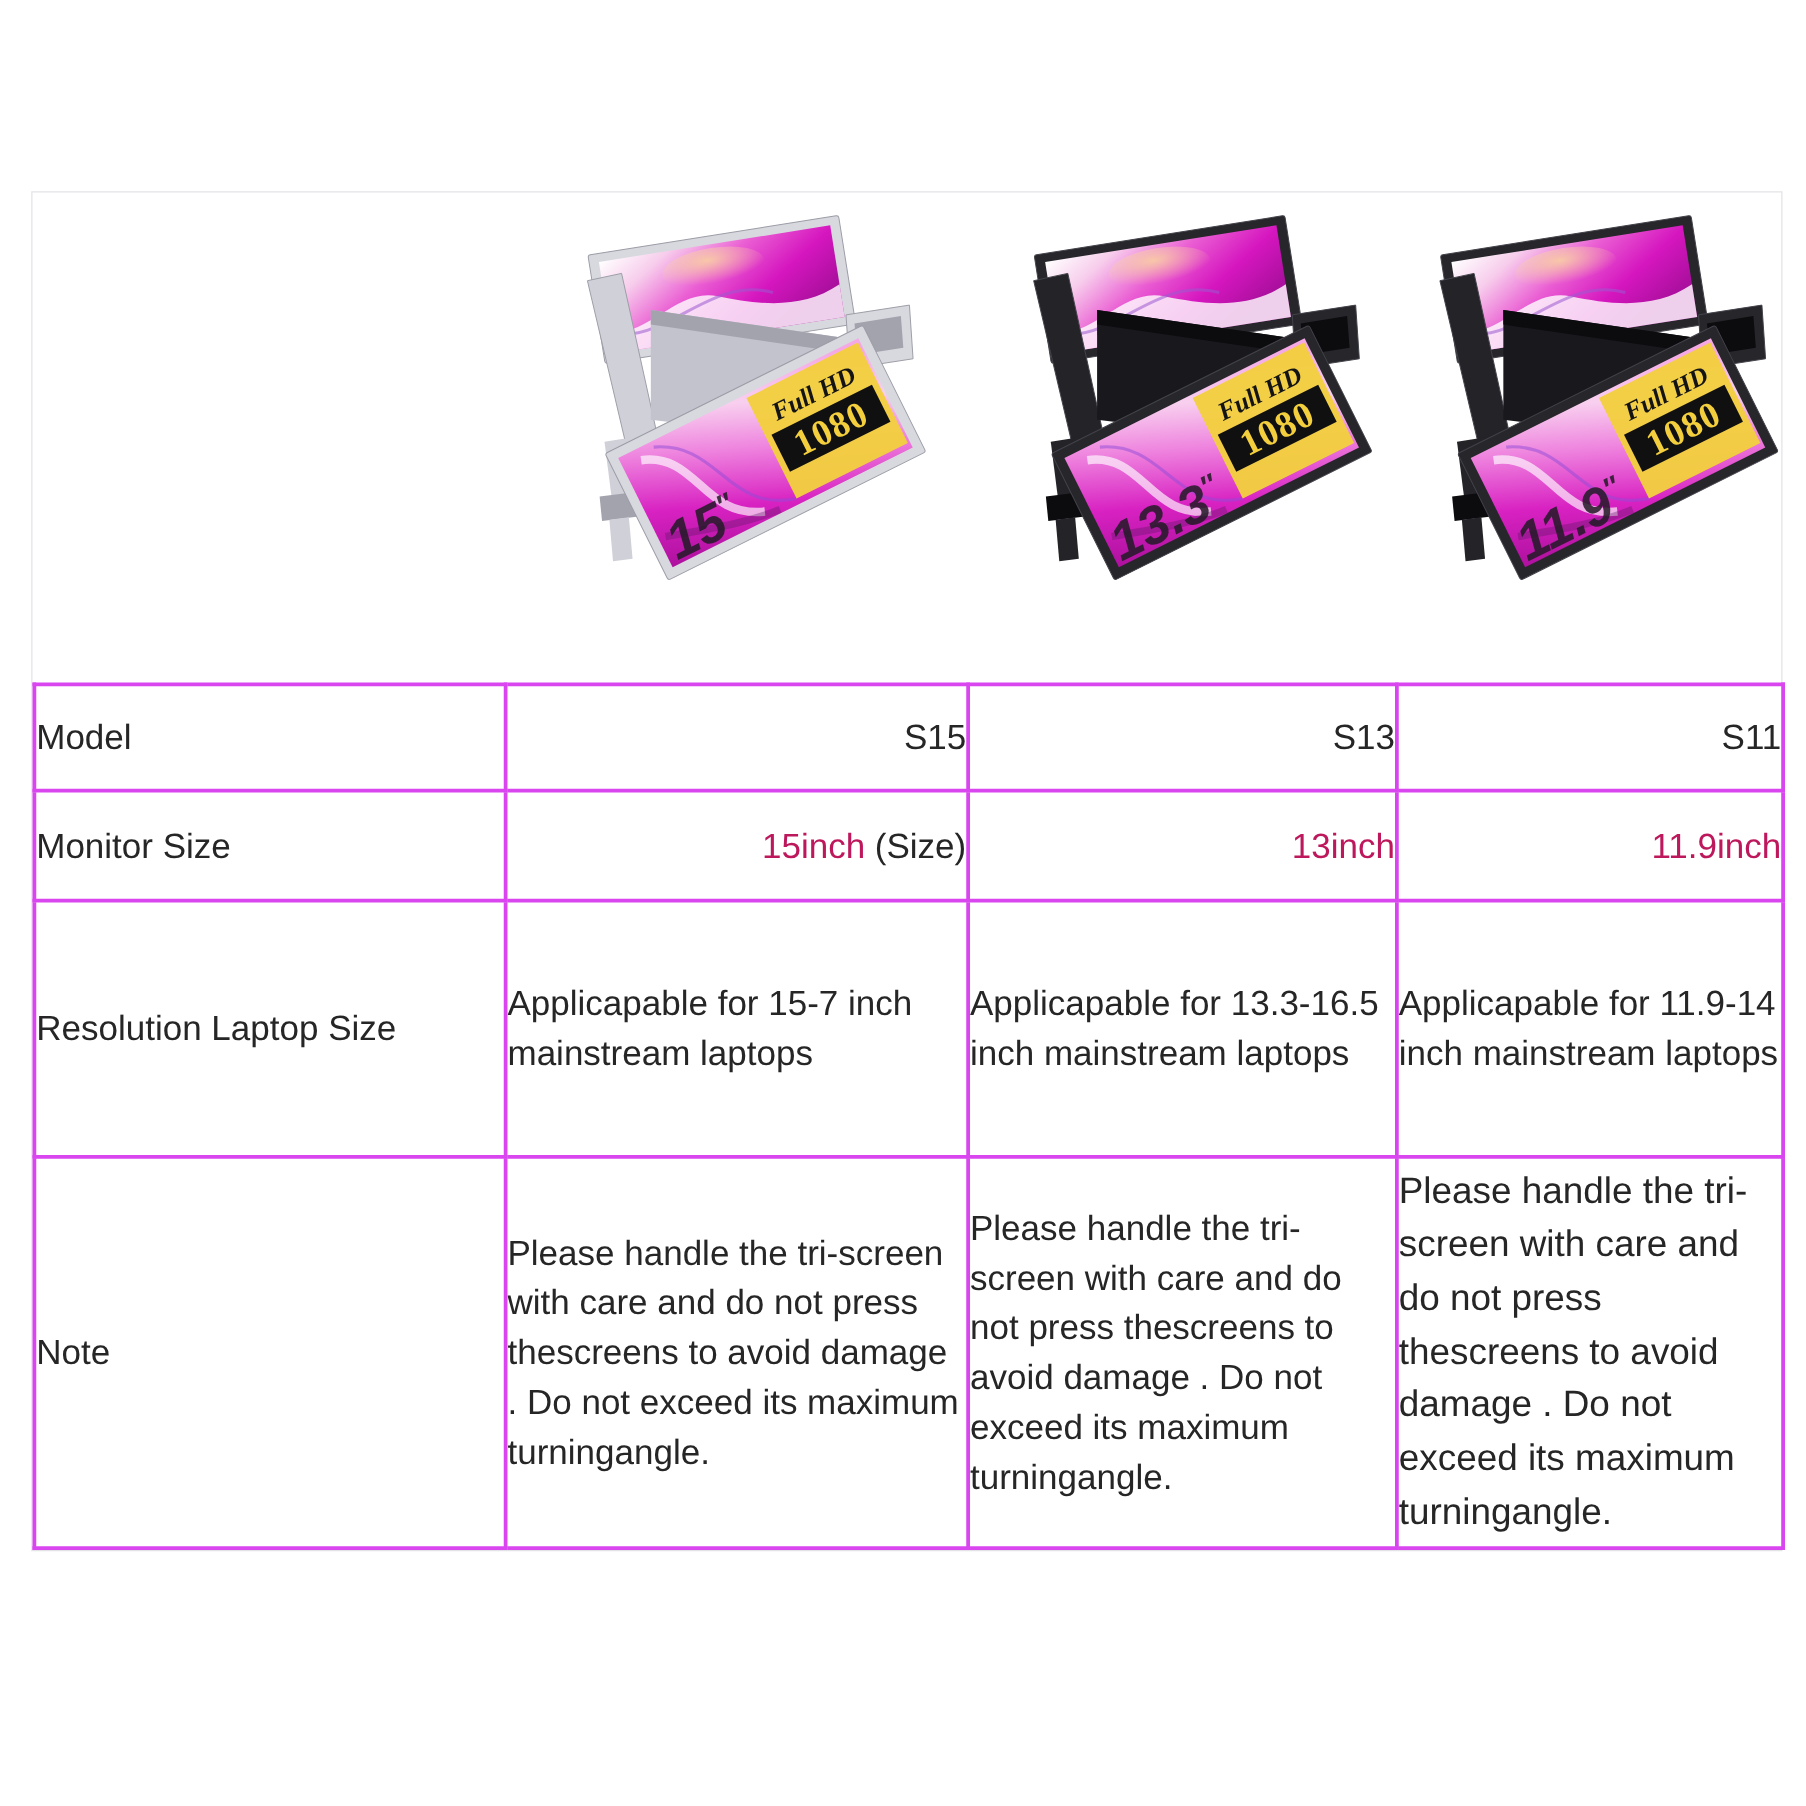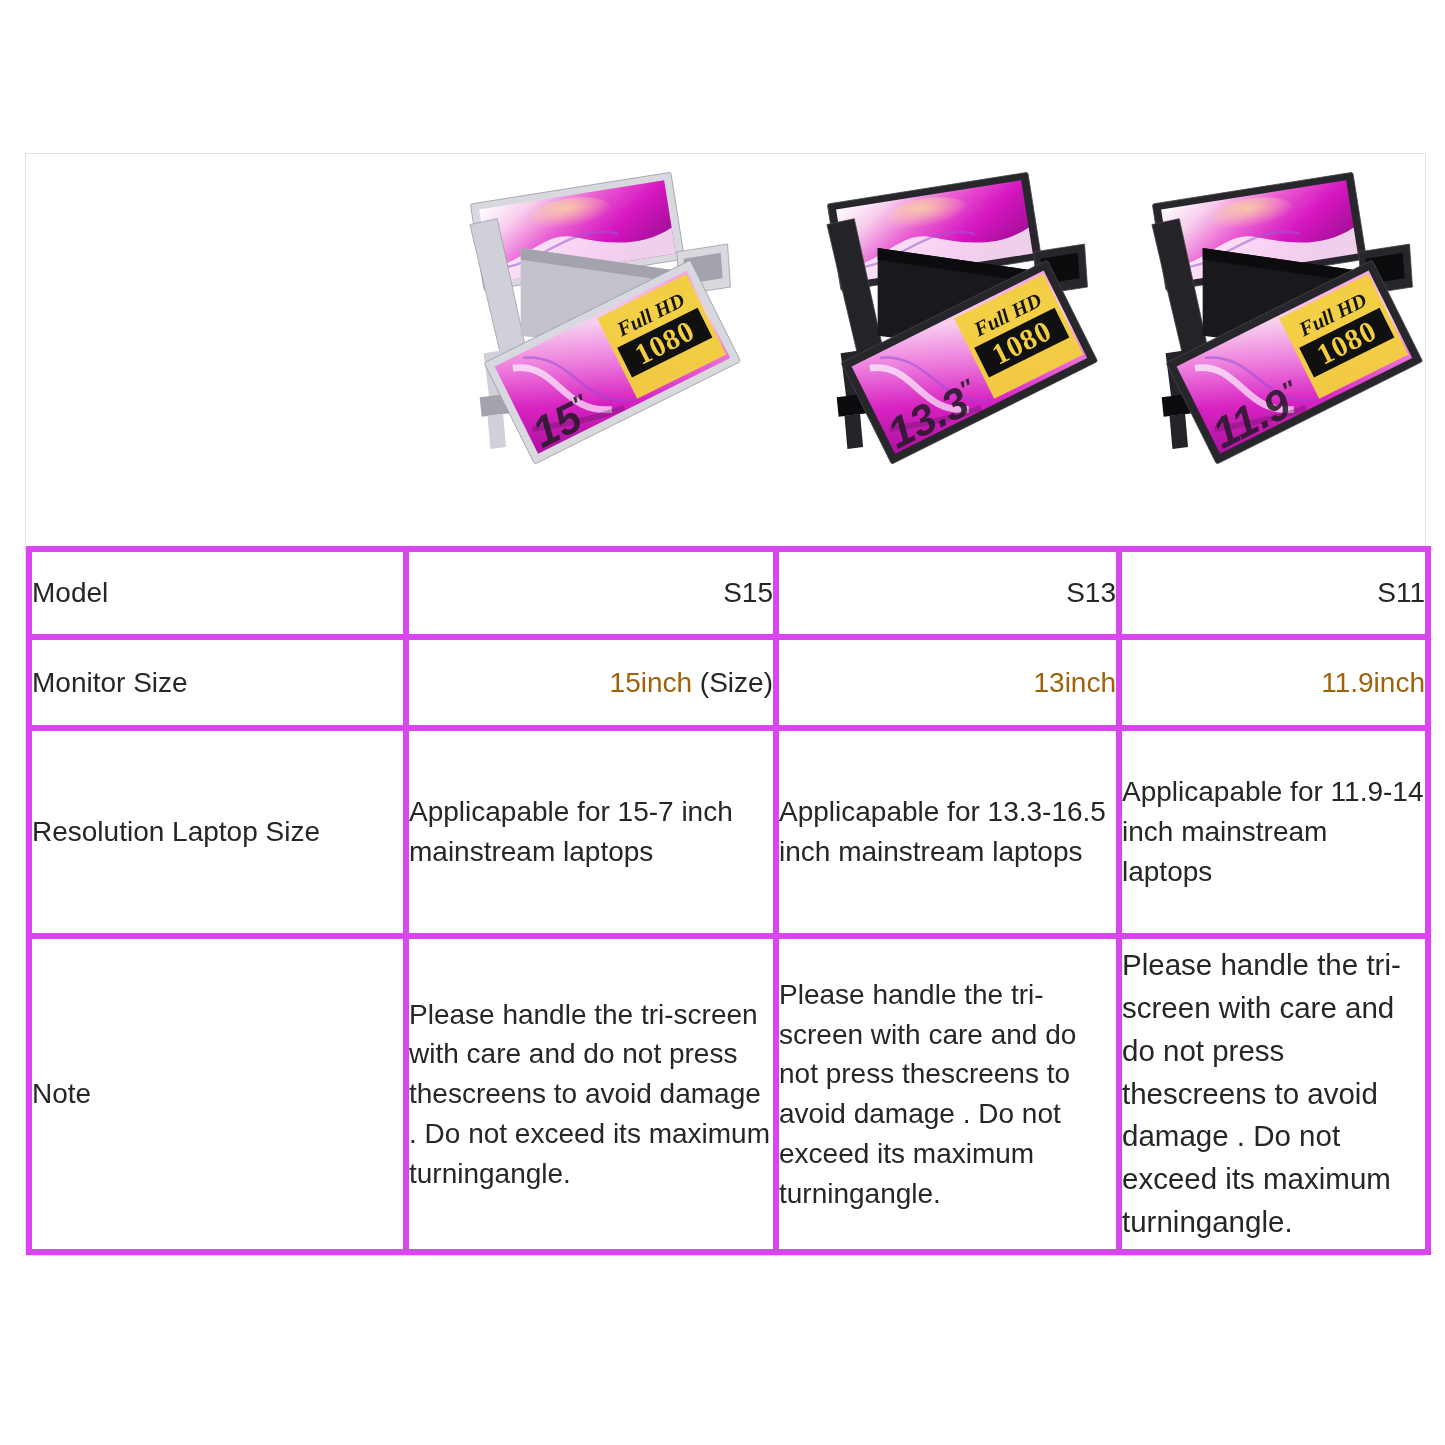--- a/index.html
+++ b/index.html
@@ -16,26 +16,26 @@
   .img-cell{display:flex;justify-content:center;overflow:visible;}
   .w0{width:377px}.w1{width:370px}.w2{width:343px}.w3{width:307px}
   svg.product{width:322px;height:332px;margin-top:8px;overflow:visible;}
   .badge-top{font:italic 700 21px "Liberation Serif",serif;fill:#141414;text-anchor:middle;}
   .badge-num{font:700 30px "Liberation Serif",serif;fill:#f3cf3e;text-anchor:middle;letter-spacing:1px;}
   .inch-text{font:italic 700 44px "Liberation Sans",sans-serif;fill:#221a26;opacity:.85;}
   .inch-mark{font-size:24px;}
   
   table.cmp{width:100%;border-collapse:collapse;table-layout:fixed;}
   table.cmp td{
-    border:6px solid #d946ef;padding:4px 0;
+    border:3px solid #d946ef;padding:4px 0;
     font-size:28px;line-height:1.42;color:#262626;vertical-align:middle;
     overflow:hidden;
   }
   td.center{text-align:right;}
-  .orange{color:#a16207;}
+  .orange{color:#be185d;}
   .r-model td{height:74px;}
   .r-size td{height:77px;}
   .r-compat td{height:194px;}
   .r-res td{height:88px;}
   .r-note td{height:302px;}
   .r-note td.v3{font-size:29.5px;line-height:1.45;}
 </style>
 </head>
 <body>
 

